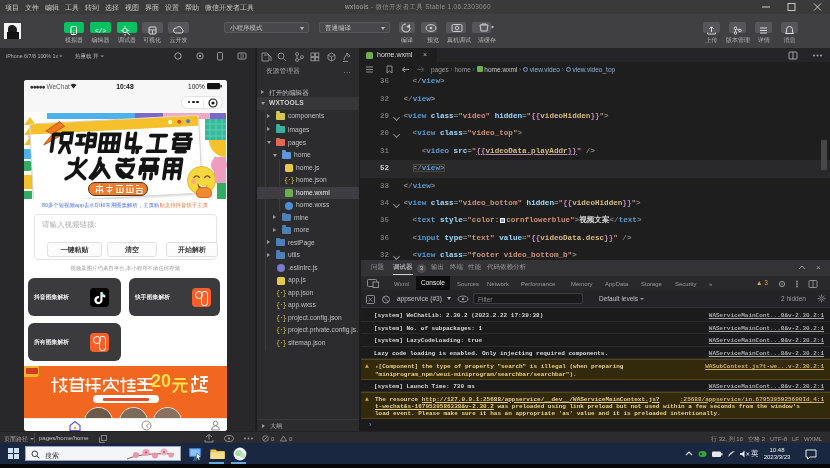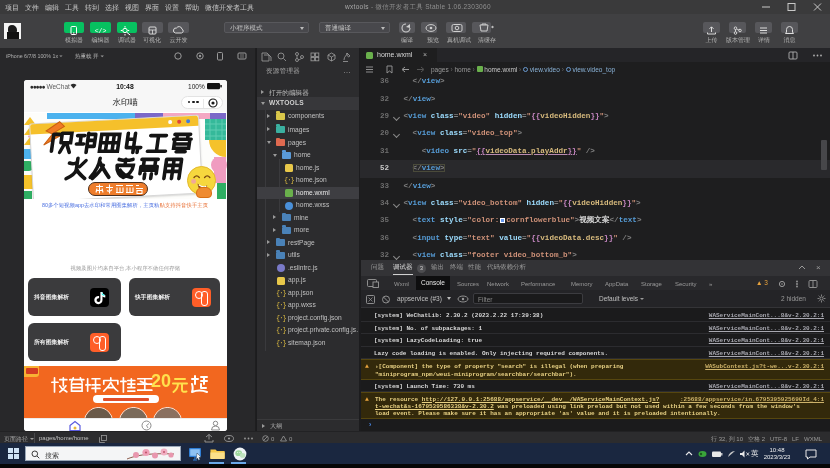--- a/index.html
+++ b/index.html
@@ -175,21 +175,20 @@
               <path d="M.5 2 a4.5 4.5 0 0 1 6 0 l-3 3.5z" fill="#2b2b2b"></path>
             </svg></div>
     <div class="abs" style="left:86px;top:3px;width:30px;text-align:center;font-size:6.8px;color:#111;font-weight:bold">10:48</div>
     <div class="abs" style="right:5px;top:3px;font-size:6.5px;color:#222">100% <svg width="15" height="7" viewBox="0 0 15 7" style="vertical-align:-1px">
               <rect x="0" y="0" width="13" height="6.2" rx="1.2" fill="#111"></rect>
               <rect x="13.3" y="2" width="1.5" height="2.4" fill="#111"></rect>
             </svg></div>
   </div>
 
   <div class="abs" style="left:0;top:12px;width:100%;height:20px;background:#f7f7f7">
-    <div class="abs" style="left:0;right:0;top:5px;text-align:center;font-size:8.5px;color:#1a1a1a">水印喵</div>
     <div class="abs" style="right:4px;top:3.5px;width:42px;height:13.5px;border:0.8px solid #e3e3e3;border-radius:7px;background:#fff">
       <span style="position:absolute;left:6px;top:4.2px;display:flex;gap:1.5px">
               <i class="cdot"></i>
               <i class="cdot"></i>
               <i class="cdot"></i>
             </span>
       <span style="position:absolute;left:21.5px;top:2px;width:.8px;height:9px;background:#e8e8e8"></span>
       <svg style="position:absolute;right:4px;top:1.8px" width="10" height="10" viewBox="0 0 10 10">
               <circle cx="5" cy="5" r="4" fill="none" stroke="#1a1a1a" stroke-width="1.2"></circle>
               <circle cx="5" cy="5" r="1.6" fill="#1a1a1a"></circle>
@@ -322,20 +321,26 @@
         <circle cx="7.5" cy="17.5" r="2.8" fill="#f0a0a8" opacity=".85"></circle>
         <path d="M12 20 q5 6 11 2 q-1 6 -6 5.5 q-4.5 -.5 -5 -7.5z" fill="#8a4a1a"></path>
         <path d="M13.5 21.5 q4 3.5 8.5 1.5" stroke="#fff" stroke-width="1.4" fill="none"></path>
       </svg>
     </div>
     <div class="abs" style="left:172px;top:74px;width:16px;height:11px;background:#ef8b31;border-radius:6px 6px 4px 4px;border:1px solid #d86f15"></div>
   </div>
 
   <div class="abs" style="left:2px;top:121px;width:198px;text-align:center;font-size:6px;transform:scale(.9);white-space:nowrap"><span style="color:#4a6fe0">80多个短视频app去水印和常用图集解析，主页粘</span><span style="color:#e8743b">贴支持抖音快手主页</span></div>
 
+  <div class="abs" style="left:10px;top:133.5px;width:183px;height:46px;background:#fff;border:1px solid #e4e4e4;border-radius:4px">
+    <div class="abs" style="left:7px;top:5px;font-size:7.5px;color:#adadad">请输入视频链接:</div>
+    <div class="abs pbtn" style="left:12px;top:27px;width:55px">一键粘贴</div>
+    <div class="abs pbtn" style="left:72px;top:27px;width:50px">清空</div>
+    <div class="abs pbtn" style="left:131px;top:27px;width:52px">开始解析</div>
+  </div>
 
   <div class="abs" style="left:0;width:100%;top:184px;text-align:center;font-size:6px;color:#9a9a9a;transform:scale(.9)">视频及图片均来自平台,本小程序不做任何存储</div>
 
   <div class="abs dcard" style="left:3.5px;top:197.5px">
     <div class="cardtxt">抖音图集解析</div>
     <div class="abs" style="right:12px;top:10px;width:19px;height:19px;background:#000;border-radius:4px">
       <svg width="19" height="19" viewBox="0 0 19 19">
               <path d="M12.5 4 a3.5 3.5 0 0 0 2.8 3.2 v2.2 a5.7 5.7 0 0 1 -2.8 -1 v3.6 a4.1 4.1 0 1 1 -3.4 -4 v2.3 a1.9 1.9 0 1 0 1.3 1.8 V4z" fill="#fff"></path>
               <path d="M11.8 3.6 a3.5 3.5 0 0 0 2.8 3.2 v1 a5 5 0 0 1 -2.8 -1 z" fill="#25f4ee"></path>
             </svg>

